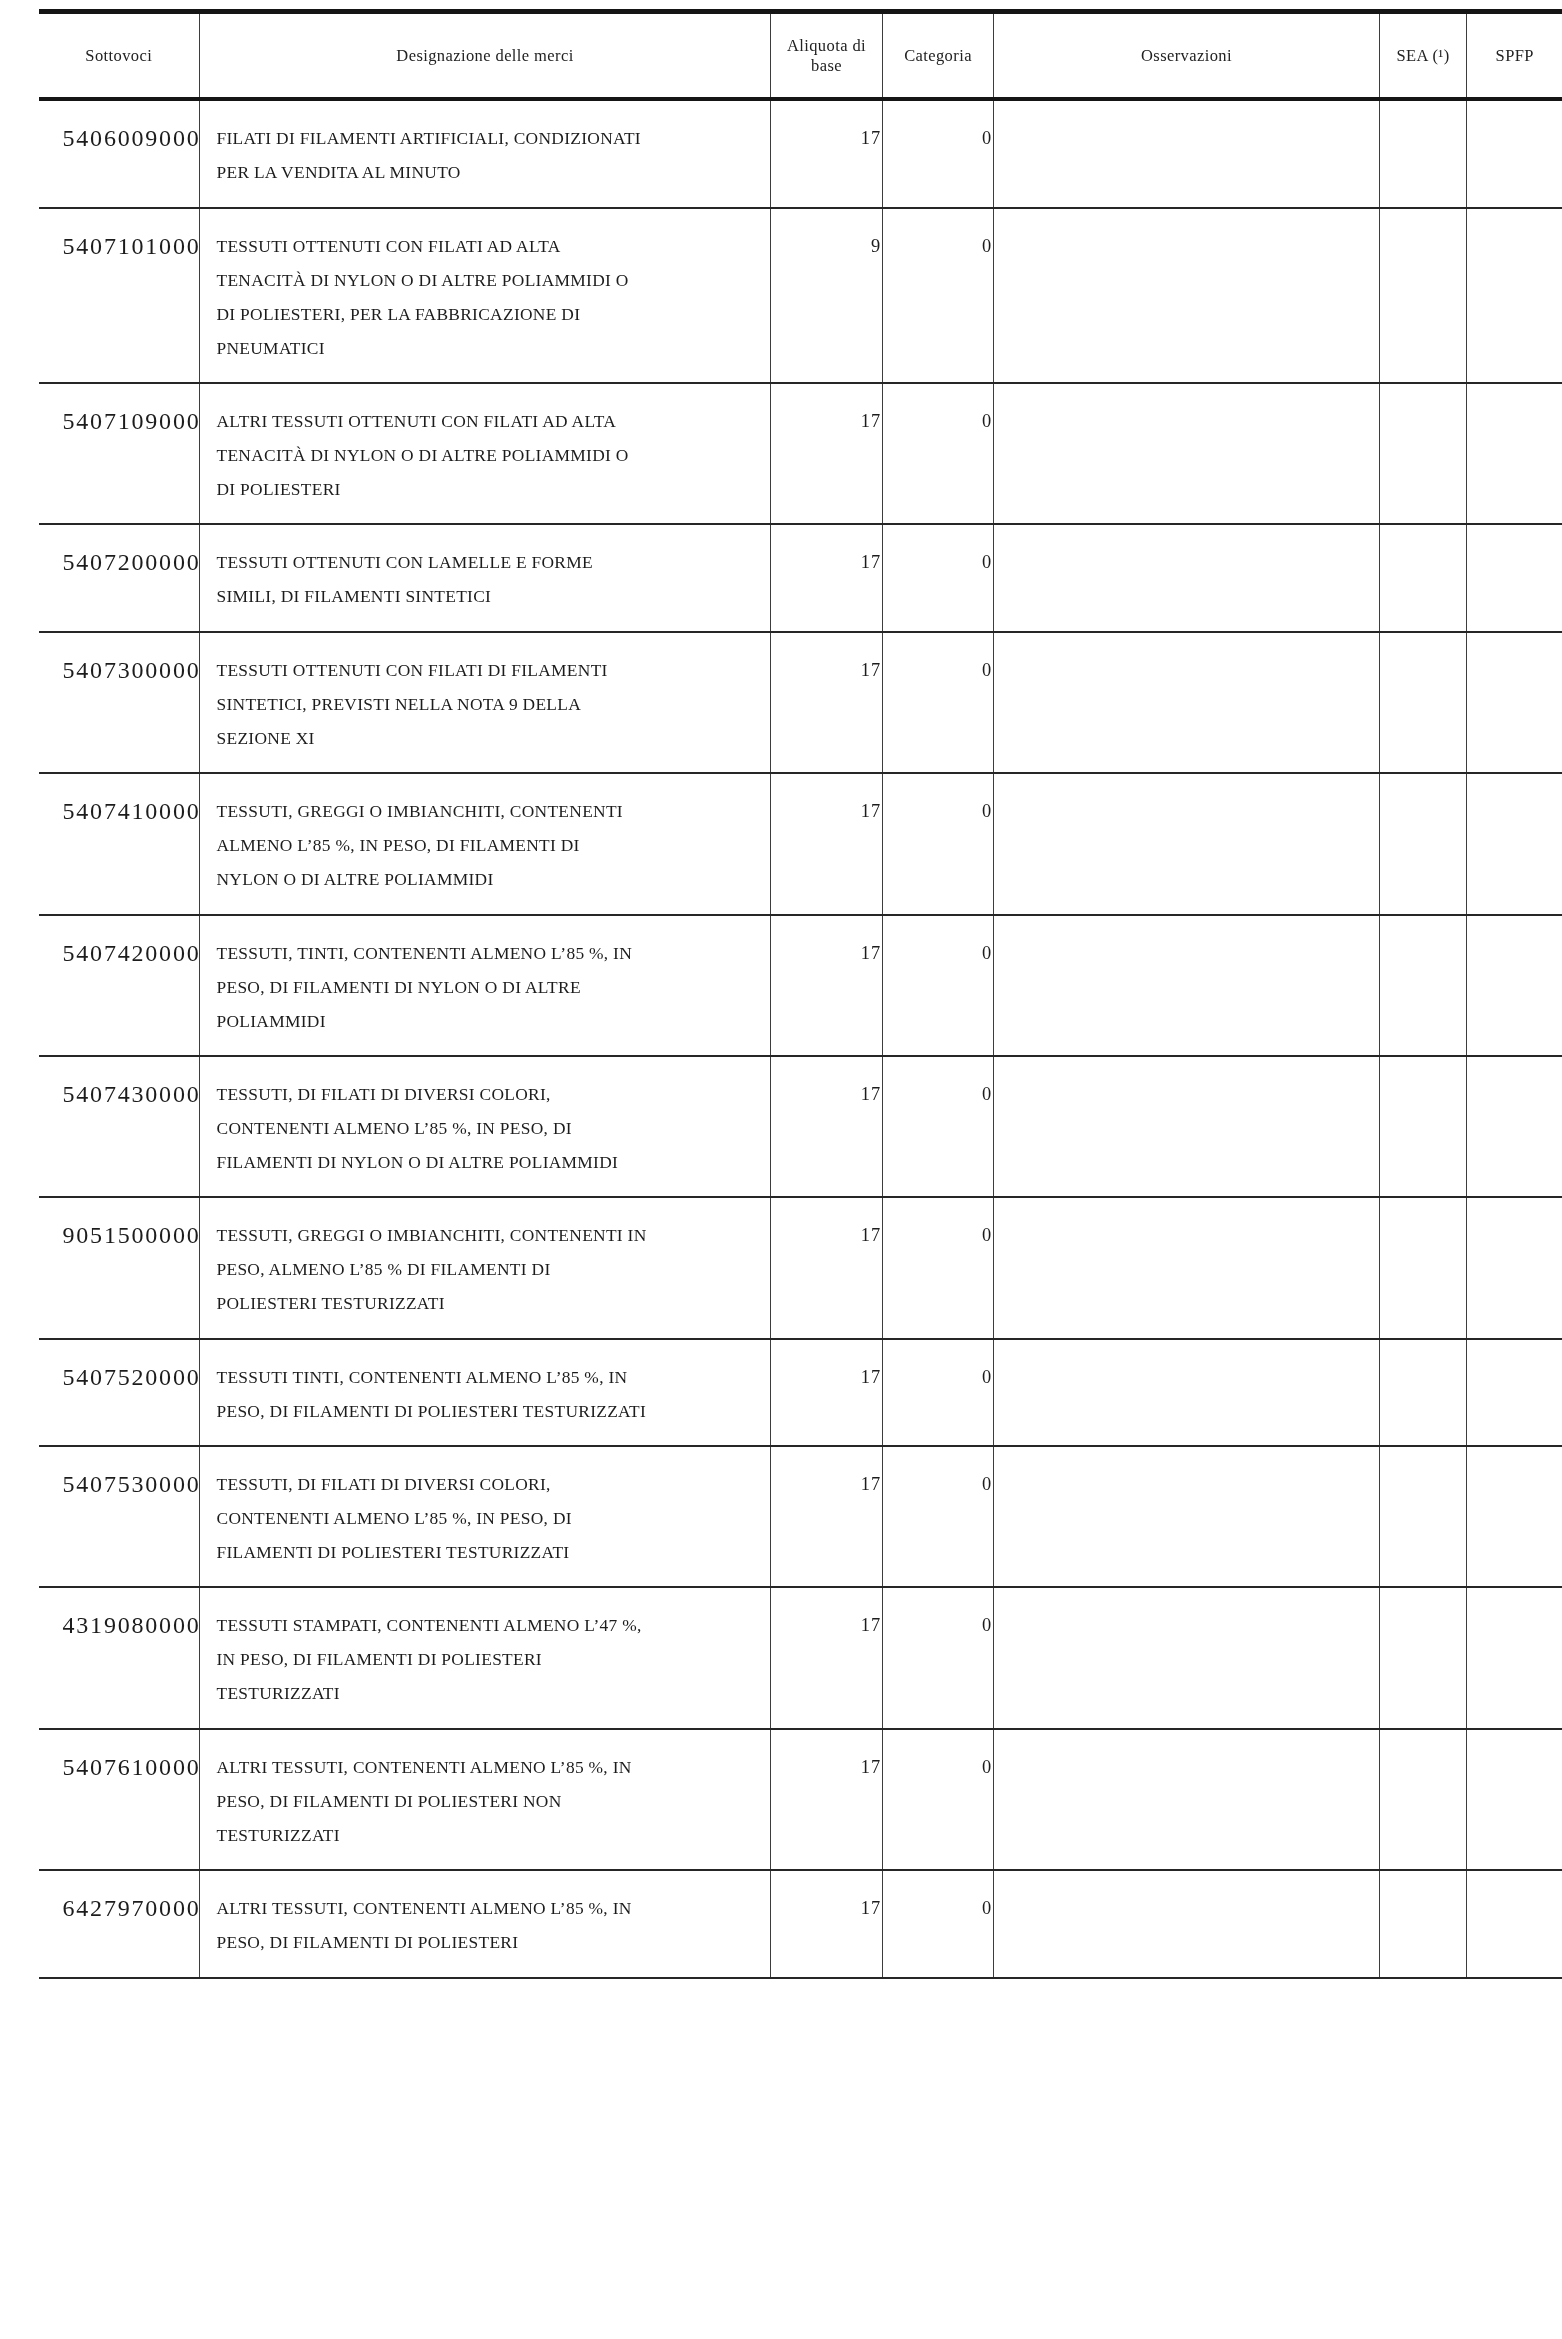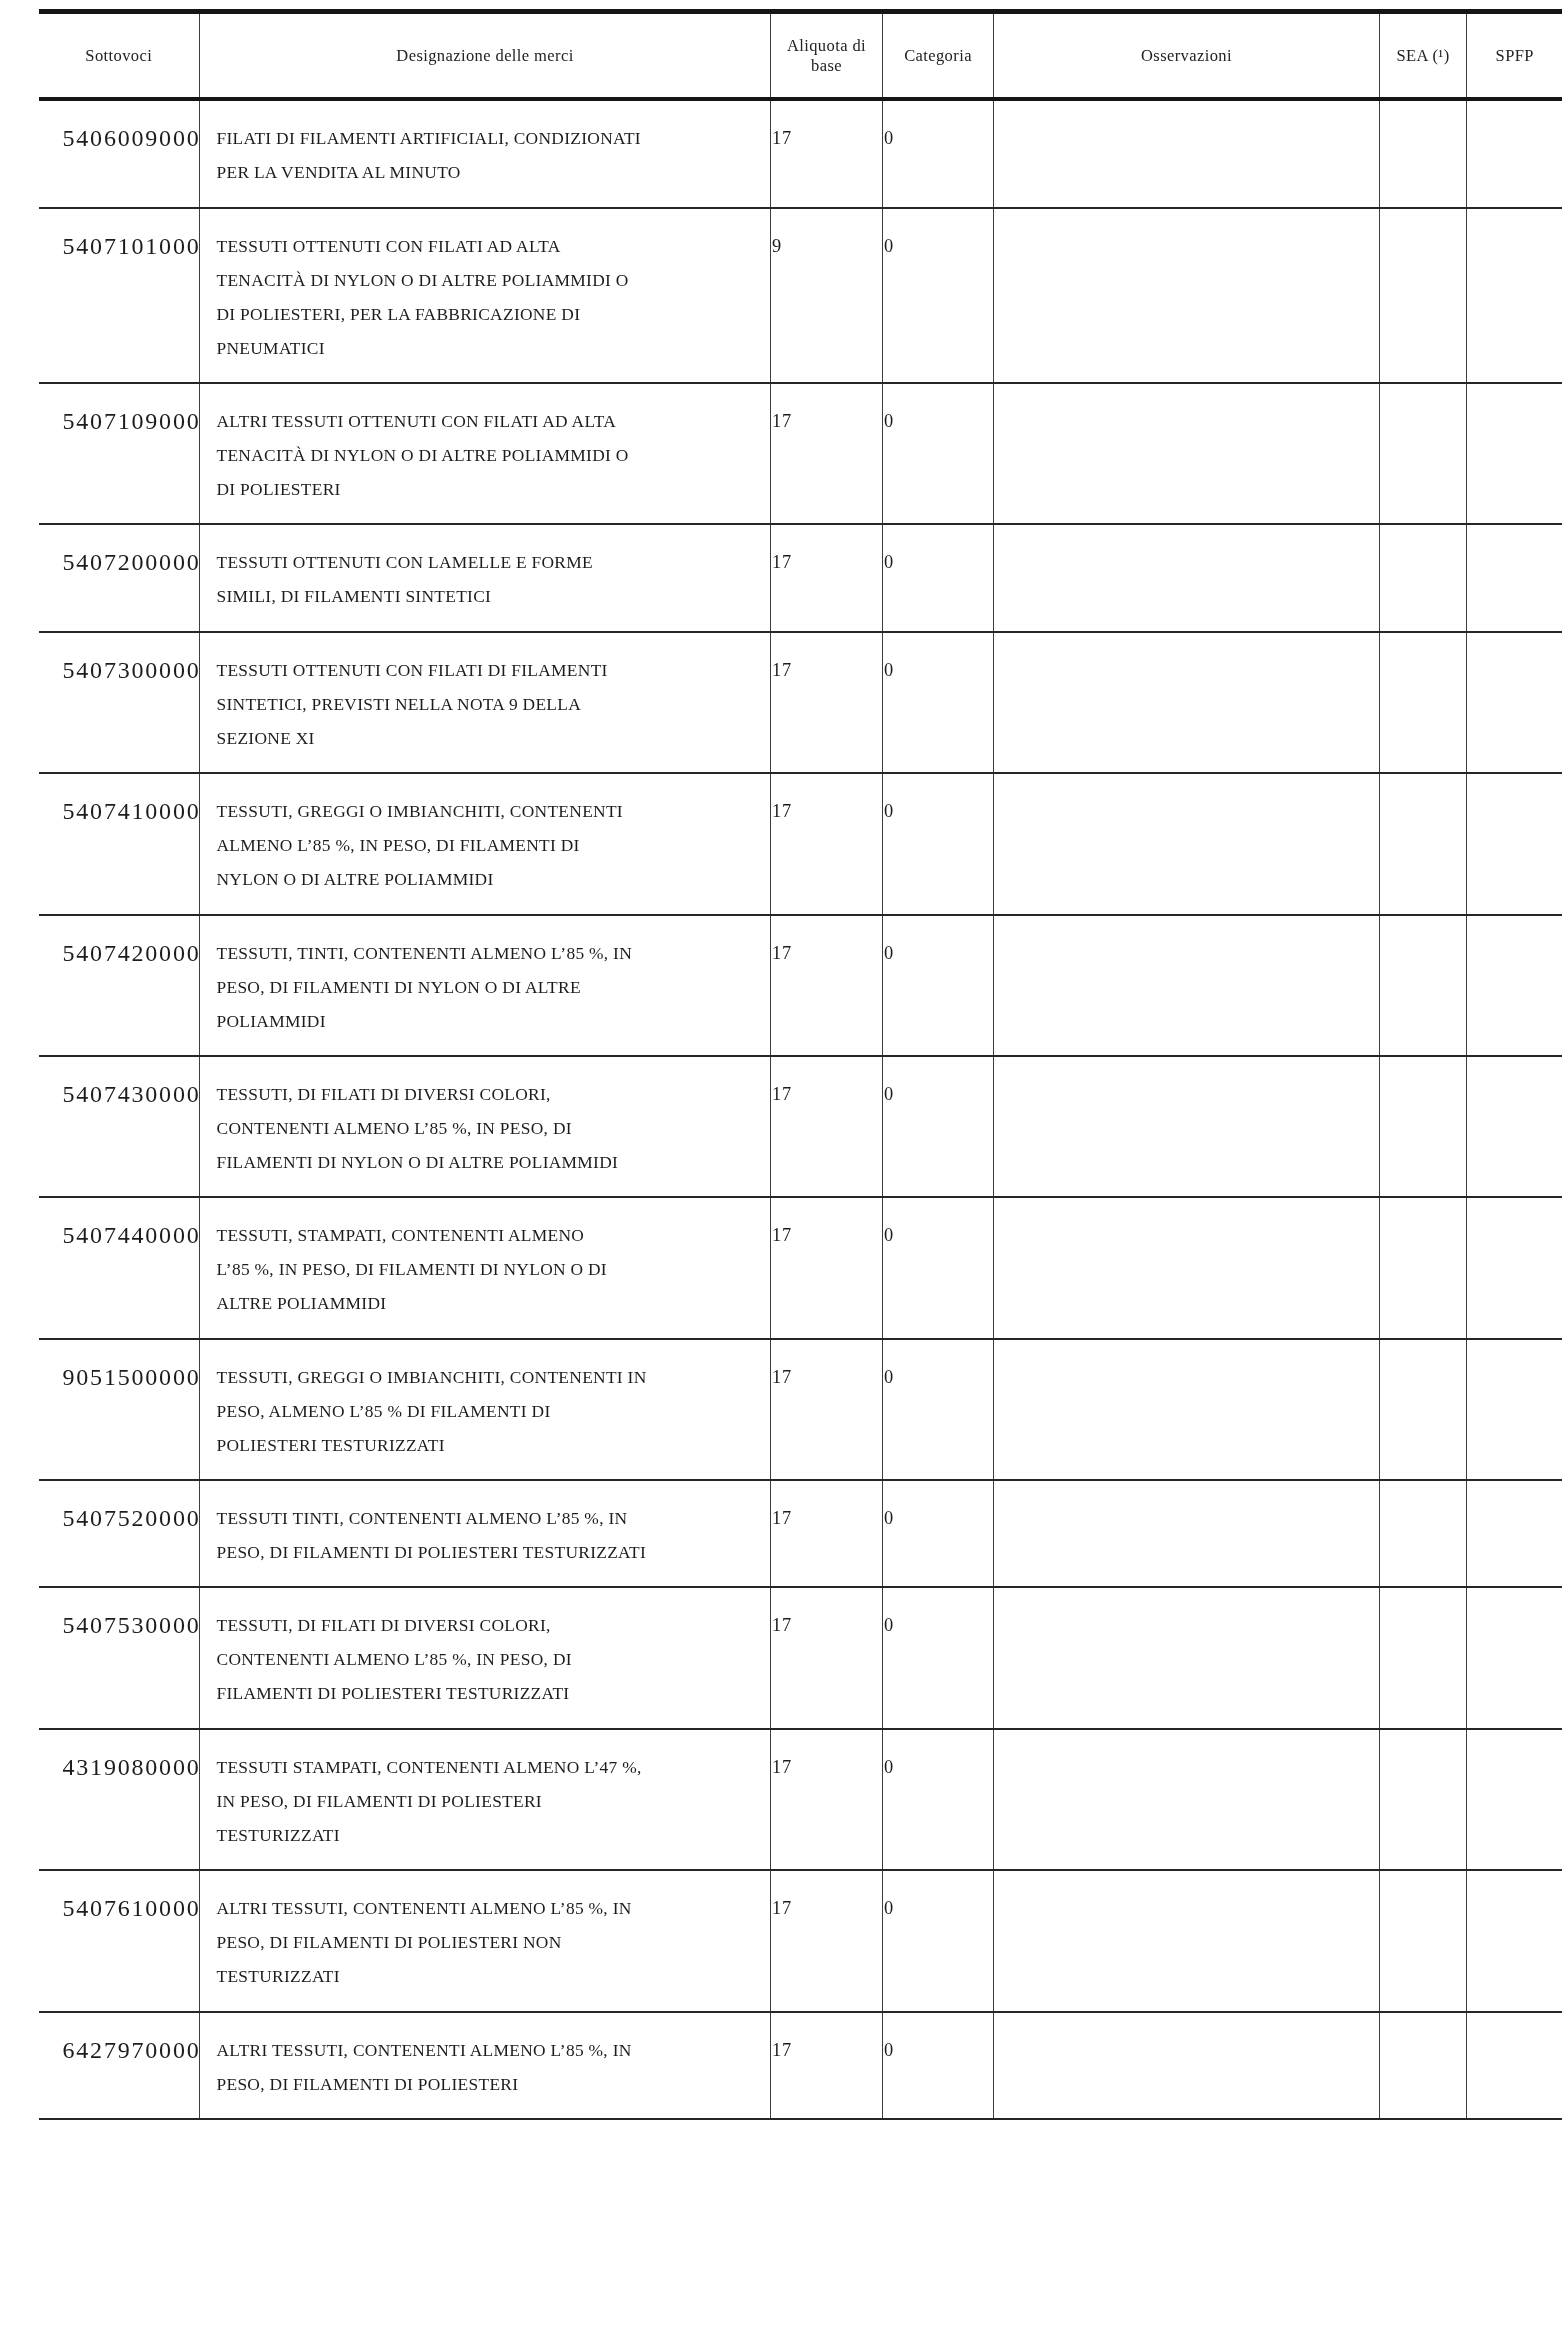--- a/index.html
+++ b/index.html
@@ -62,21 +62,21 @@
     font-size: 24px;
     letter-spacing: 1.8px;
   }
   td.desc-cell {
     padding-left: 16.5px;
     padding-right: 20px;
     letter-spacing: 0.3px;
     white-space: pre-line;
   }
   td.num-cell {
-    text-align: left;
+    text-align: right;
     font-size: 18.4px;
     letter-spacing: 0.9px;
   }
   td.empty-cell { }
 </style>
 </head>
 <body>
 
 <div class="sheet">
   <table class="tariff">
@@ -183,31 +183,20 @@
         <td class="v desc-cell">TESSUTI, DI FILATI DI DIVERSI COLORI,
 CONTENENTI ALMENO L’85 %, IN PESO, DI
 FILAMENTI DI NYLON O DI ALTRE POLIAMMIDI</td>
         <td class="v num-cell">17</td>
         <td class="v num-cell">0</td>
         <td class="v empty-cell"></td>
         <td class="v empty-cell"></td>
         <td class="v empty-cell"></td>
       </tr>
       <tr>
-        <td class="code-cell">5407440000</td>
-        <td class="v desc-cell">TESSUTI, STAMPATI, CONTENENTI ALMENO
-L’85 %, IN PESO, DI FILAMENTI DI NYLON O DI
-ALTRE POLIAMMIDI</td>
-        <td class="v num-cell">17</td>
-        <td class="v num-cell">0</td>
-        <td class="v empty-cell"></td>
-        <td class="v empty-cell"></td>
-        <td class="v empty-cell"></td>
-      </tr>
-      <tr>
         <td class="code-cell">9051500000</td>
         <td class="v desc-cell">TESSUTI, GREGGI O IMBIANCHITI, CONTENENTI IN
 PESO, ALMENO L’85 % DI FILAMENTI DI
 POLIESTERI TESTURIZZATI</td>
         <td class="v num-cell">17</td>
         <td class="v num-cell">0</td>
         <td class="v empty-cell"></td>
         <td class="v empty-cell"></td>
         <td class="v empty-cell"></td>
       </tr>

